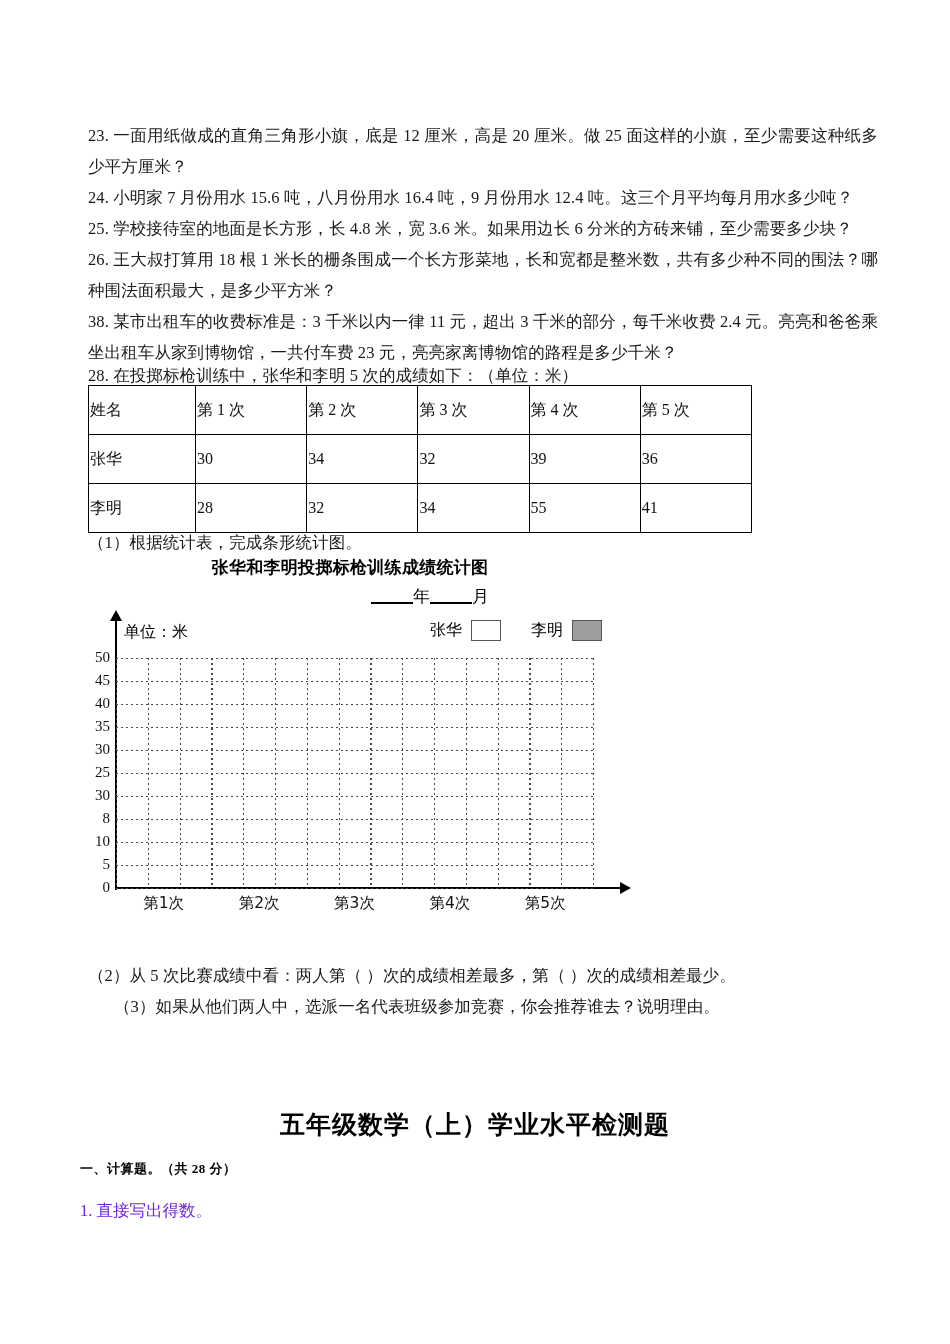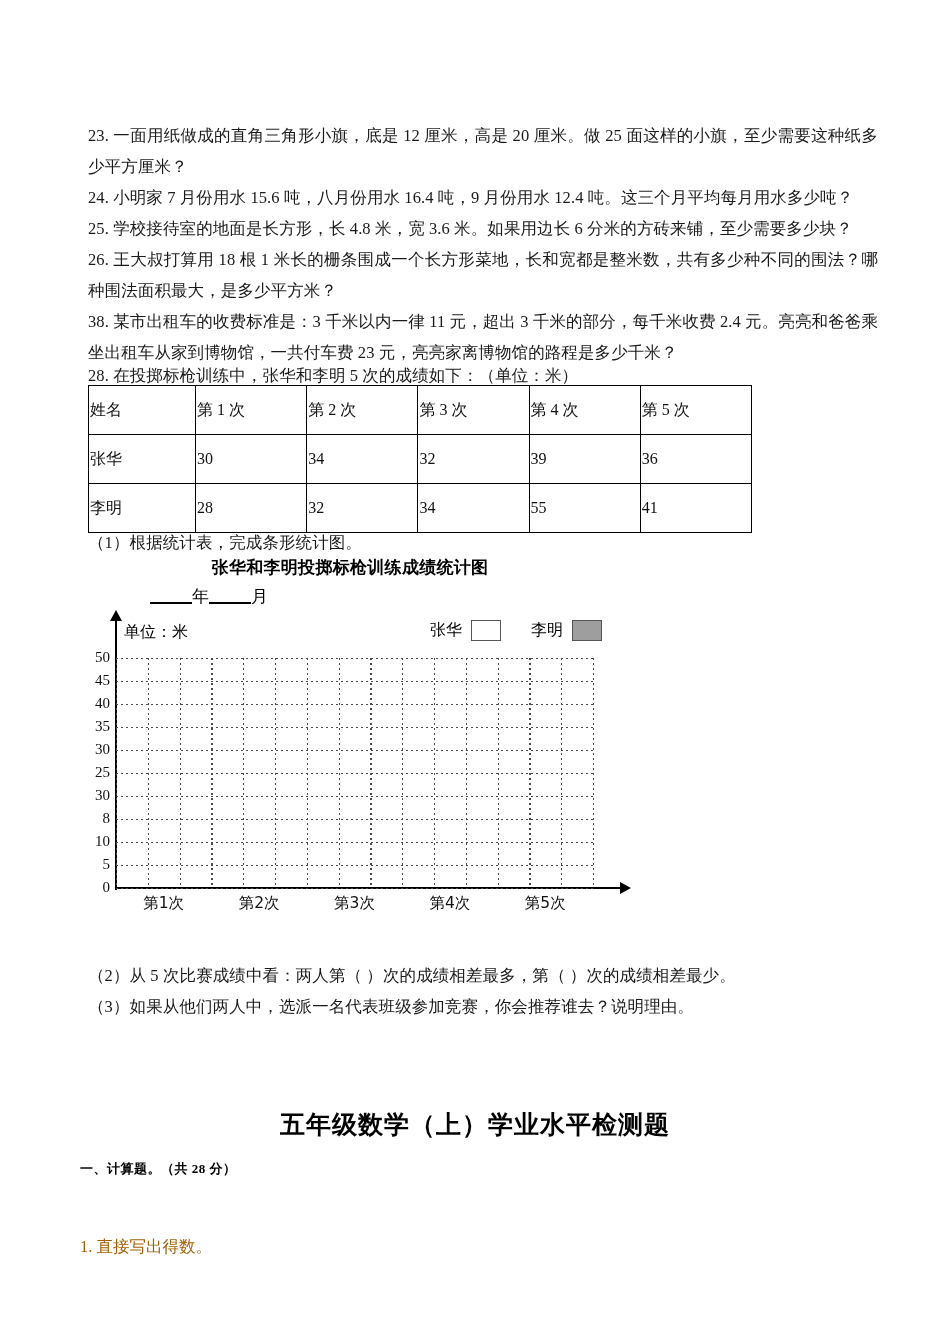--- a/index.html
+++ b/index.html
@@ -66,20 +66,21 @@
     text-align: center;
     font-size: 17px;
     font-weight: 600;
     font-family: "DejaVu Sans", "Liberation Sans", sans-serif;
     letter-spacing: 0.3px;
   }
   .chart-date {
     position: absolute;
     left: 150px; top: 29px;
     width: 560px;
+    text-align: center;
     font-size: 17px;
     font-family: "DejaVu Sans", "Liberation Sans", sans-serif;
   }
   .chart-date .blank {
     display: inline-block;
     width: 42px;
     border-bottom: 2px solid #000;
     vertical-align: -2px;
   }
   .unit-label {
@@ -214,22 +215,21 @@
     top: 1152px;
     font-size: 13px;
     font-weight: bold;
     letter-spacing: 0.5px;
   }
   .sub-item {
     position: absolute;
     left: 80px;
     top: 1192px;
     font-size: 16.5px;
-    color: #a16207;
-    margin-top: 36px;
+    color: #6d28d9;
   }
 </style>
 </head>
 <body>
 
 <div class="page">
 
   <div class="q" style="top:112px;">
     <span>23.</span>
     <span>一面用纸做成的直角三角形小旗，底是 12 厘米，高是 20 厘米。做 25 面这样的小旗，至少需要这种纸多少平方厘米？</span>
@@ -365,19 +365,19 @@
     <div class="xtick-holder" id="xtick-holder">
         <div class="xtick" style="left: 47.7px;">第1次</div>
         <div class="xtick" style="left: 143.1px;">第2次</div>
         <div class="xtick" style="left: 238.5px;">第3次</div>
         <div class="xtick" style="left: 333.9px;">第4次</div>
         <div class="xtick" style="left: 429.3px;">第5次</div>
       </div>
   </div>
 
   <div class="q" style="top:952px;">（2）从 5 次比赛成绩中看：两人第（      ）次的成绩相差最多，第（      ）次的成绩相差最少。</div>
-  <div class="q" style="top:983px;">（3）如果从他们两人中，选派一名代表班级参加竞赛，你会推荐谁去？说明理由。</div>
+  <div class="q" style="top:983px;margin-left:26px;">（3）如果从他们两人中，选派一名代表班级参加竞赛，你会推荐谁去？说明理由。</div>
 
   <div class="exam-title">五年级数学（上）学业水平检测题</div>
   <div class="section-head">一、计算题。（共 28 分）</div>
   <div class="sub-item">1. 直接写出得数。</div>
 
 </div>
 
 </body></html>

